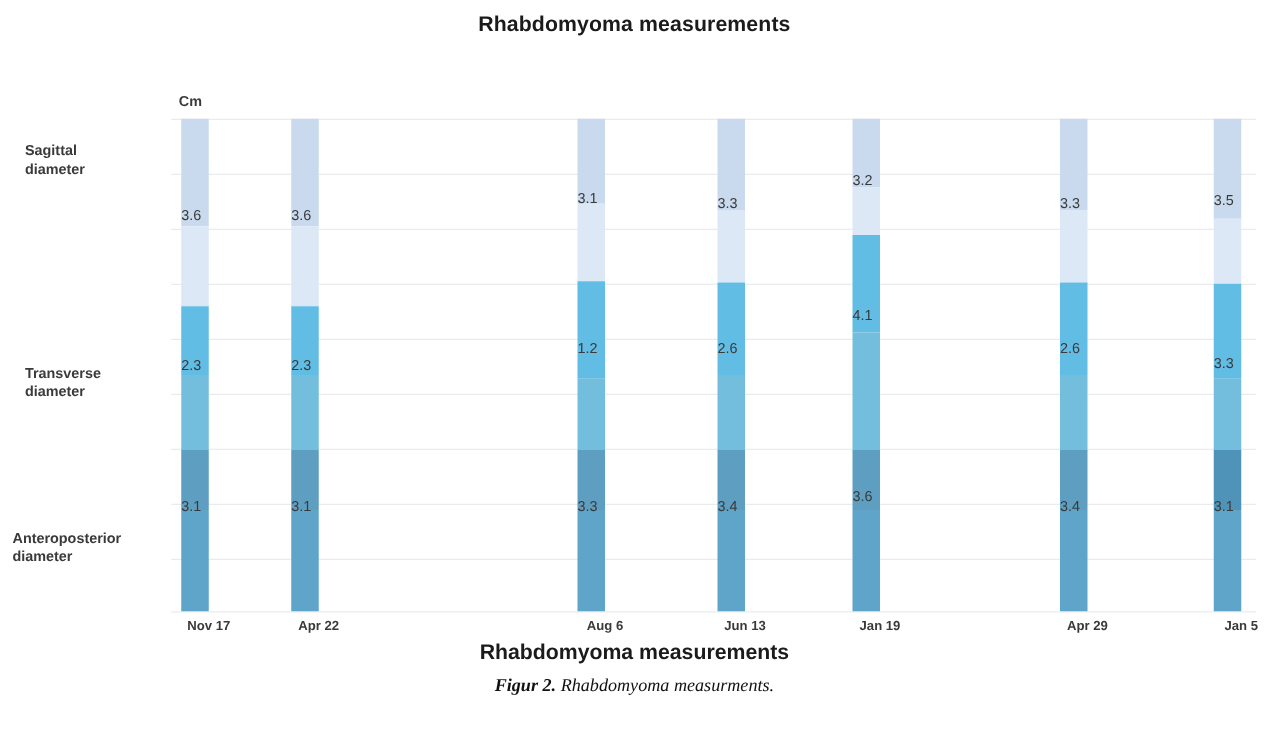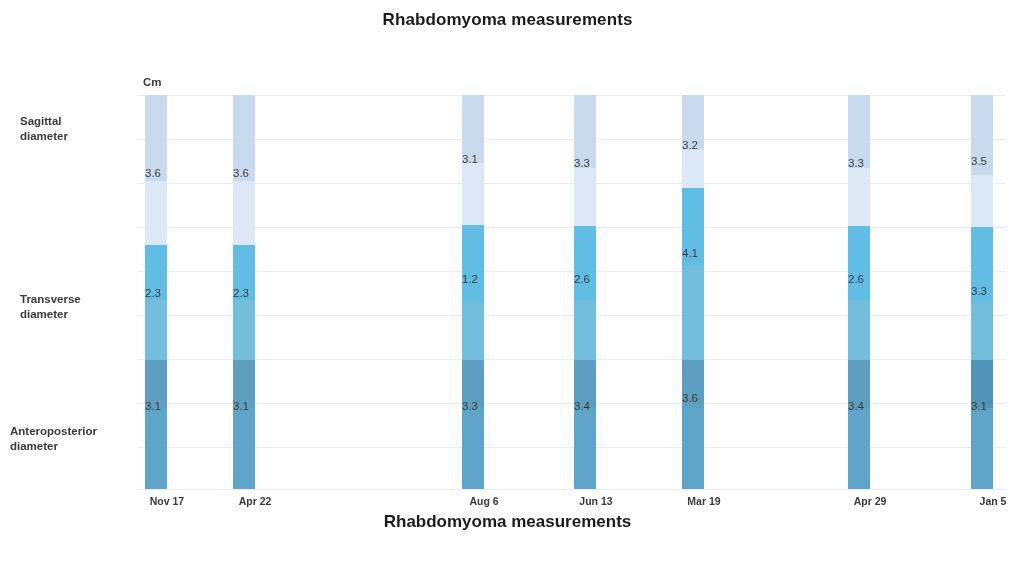--- a/index.html
+++ b/index.html
@@ -245,22 +245,25 @@
       <div class="seg" style="top:313px; height:81px; background:#5ea5c9;"></div>
       <div class="seg-label" style="top:60px;">3.5</div>
       <div class="seg-label" style="top:190px;">3.3</div>
       <div class="seg-label" style="top:305px;">3.1</div>
     </div>
 
     <div class="xtick" style="left:19px;">Nov 17</div>
     <div class="xtick" style="left:107px;">Apr 22</div>
     <div class="xtick" style="left:336px;">Aug 6</div>
     <div class="xtick" style="left:448px;">Jun 13</div>
-    <div class="xtick" style="left:556px;">Mar 19</div>
+    <div class="xtick" style="left:556px;">Jan 19</div>
     <div class="xtick" style="left:722px;">Apr 29</div>
     <div class="xtick" style="left:845px;">Jan 5</div>
 
   </div>
 
   <div class="bottom-title">Rhabdomyoma measurements</div>
 
+  <div class="figure-caption">
+    <span class="fignum">Figur 2.</span><span> Rhabdomyoma measurments.</span>
+  </div>
 
 </div>
 
 </body></html>

